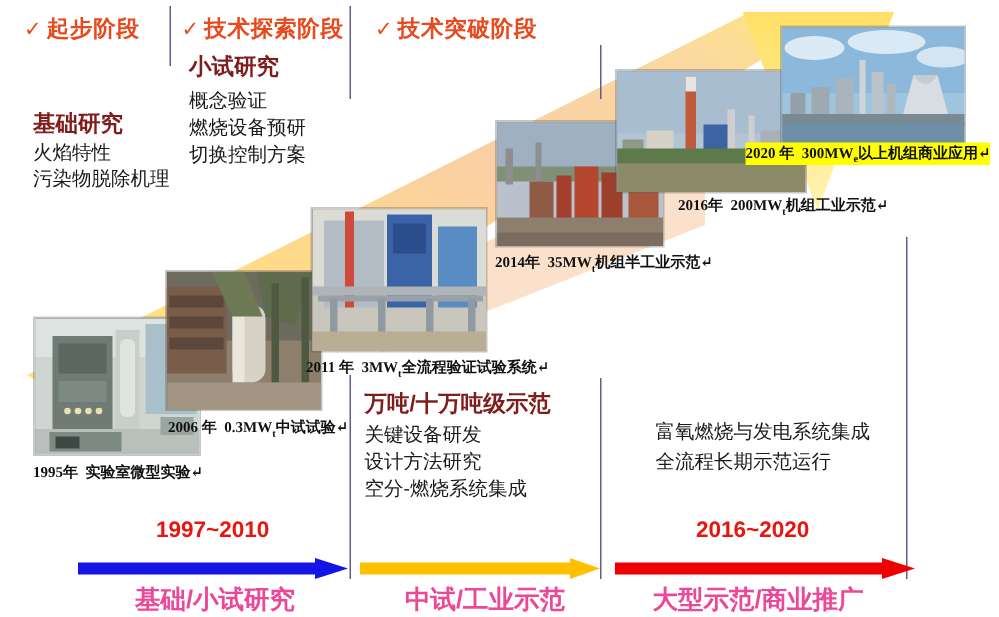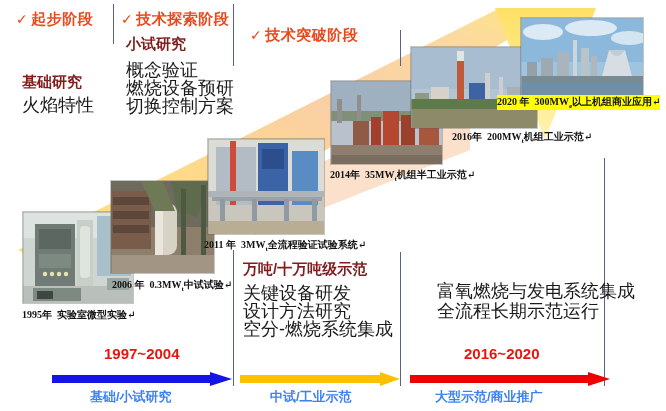--- a/index.html
+++ b/index.html
@@ -17,32 +17,32 @@
 
   
   .vline{position:absolute;width:1px;background:#5b5f8a;}
 
   
   .chk{position:absolute;white-space:nowrap;color:#e8491d;font-weight:bold;font-size:15px;letter-spacing:0.5px;}
   .chk .tick{color:#e8491d;font-weight:bold;margin-right:3px;font-size:14px;}
 
   
   .bluehead{position:absolute;white-space:nowrap;color:#7f1d1d;font-weight:bold;font-size:15px;}
-  .bodyline{position:absolute;white-space:nowrap;color:#1a1a1a;font-size:18px;}
+  .bodyline{position:absolute;white-space:nowrap;color:#1a1a1a;font-size:13px;}
 
   
   .photo{position:absolute;overflow:hidden;border:1px solid rgba(90,90,90,.35);box-sizing:border-box;}
   .cap{position:absolute;white-space:nowrap;font-family:"Liberation Serif","DejaVu Serif",serif;
        color:#111;font-size:10px;font-weight:bold;}
   .cap.hl{background:#ffff00;}
   .cap .sub{font-size:7px;vertical-align:sub;}
 
   
   .tyear{position:absolute;white-space:nowrap;color:#e8150f;font-weight:bold;font-size:15px;}
-  .tlabel{position:absolute;white-space:nowrap;color:#3b82f6;font-weight:bold;font-size:13px;}
+  .tlabel{position:absolute;white-space:nowrap;color:#ec4899;font-weight:bold;font-size:17px;}
   .arrow{position:absolute;height:14px;}
   .arrow .shaft{position:absolute;left:0;top:3px;height:8px;}
   .arrow .head{position:absolute;top:0;width:0;height:0;border-top:7px solid transparent;border-bottom:7px solid transparent;}
 </style>
 </head>
 <body>
 
 <div id="stage">
 
   <svg class="band" viewBox="0 0 666 340" preserveAspectRatio="none">
@@ -73,26 +73,27 @@
   <div class="vline" style="left:400px;top:30px;height:36px;"></div>
   <div class="vline" style="left:400px;top:252px;height:134px;"></div>
   <div class="vline" style="left:604px;top:158px;height:228px;"></div>
 
   <div class="chk" style="left:16px;top:10px;text-align:center;">
     <span class="tick">✓</span><span>起步阶段</span>
   </div>
   <div class="chk" style="left:121px;top:10px;">
     <span class="tick">✓</span><span>技术探索阶段</span>
   </div>
-  <div class="chk" style="left:250px;top:26px;">
+  <div class="chk" style="left:250px;top:10px;">
     <span class="tick">✓</span><span>技术突破阶段</span>
   </div>
 
   <div class="bluehead" style="left:22px;top:73px;">基础研究</div>
   <div class="bodyline" style="left:22px;top:93px;">火焰特性</div>
+  <div class="bodyline" style="left:22px;top:110px;">污染物脱除机理</div>
 
   <div class="bluehead" style="left:126px;top:35px;">小试研究</div>
   <div class="bodyline" style="left:126px;top:58px;">概念验证</div>
   <div class="bodyline" style="left:126px;top:76px;">燃烧设备预研</div>
   <div class="bodyline" style="left:126px;top:94px;">切换控制方案</div>
 
   <div class="bluehead" style="left:243px;top:260px;">万吨/十万吨级示范</div>
   <div class="bodyline" style="left:243px;top:281px;">关键设备研发</div>
   <div class="bodyline" style="left:243px;top:299px;">设计方法研究</div>
   <div class="bodyline" style="left:243px;top:317px;">空分-燃烧系统集成</div>
@@ -235,21 +236,21 @@
       <rect x="0" y="58" width="124" height="8" fill="#7a8a92"></rect>
       <rect x="0" y="64" width="124" height="17" fill="#6f8fa8"></rect>
       <rect x="0" y="0" width="124" height="81" fill="none" stroke="#8aa6bc" stroke-width="1"></rect>
     </svg>
   </div>
   <div class="cap hl" style="left:497px;top:95px;">
     <span>2020 年</span>
     <span>&nbsp;</span><span>300MW</span><span class="sub">e</span><span>以上机组商业应用</span><span>↵</span>
   </div>
 
-  <div class="tyear" style="left:104px;top:345px;">1997~2004</div>
+  <div class="tyear" style="left:104px;top:345px;">1997~2010</div>
   <div class="arrow" style="left:52px;top:372px;width:180px;">
     <div class="shaft" style="width:158px;background:#1414e6;"></div>
     <div class="head" style="left:158px;border-left:22px solid #1414e6;"></div>
   </div>
   <div class="tlabel" style="left:90px;top:388px;">基础/小试研究</div>
 
   <div class="arrow" style="left:240px;top:372px;width:160px;">
     <div class="shaft" style="width:140px;background:#ffc000;"></div>
     <div class="head" style="left:140px;border-left:20px solid #ffc000;"></div>
   </div>

